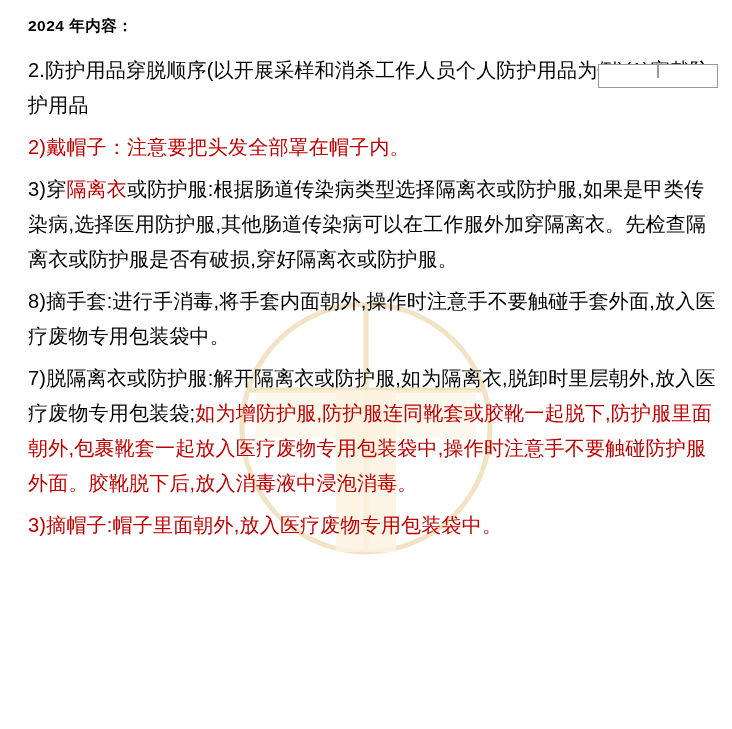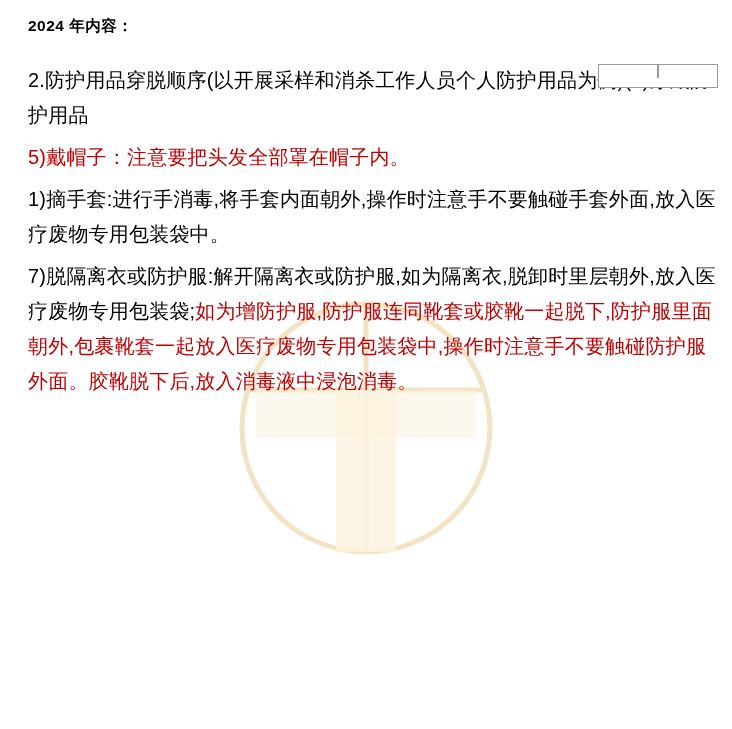--- a/index.html
+++ b/index.html
@@ -33,21 +33,21 @@
     position: relative;
     z-index: 1;
     padding: 10px 16px 0 28px;
     box-sizing: border-box;
   }
 
   .title {
     font-weight: bold;
     font-size: 15.5px;
     line-height: 1.5;
-    margin: 4px 0 26px 0;
+    margin: 4px 0 16px 0;
     letter-spacing: 0.5px;
   }
 
   p.line {
     font-size: 20px;
     line-height: 1.75;
     margin: 0 0 7px 0;
     letter-spacing: 0.2px;
     word-break: break-all;
   }
@@ -88,17 +88,19 @@
 <div class="top-artifacts">
   <div class="artifact-box artifact-a"></div>
   <div class="artifact-box artifact-b"></div>
   <div class="artifact-box artifact-c"></div>
 </div>
 
 <div id="page">
   <div class="title">2024 年内容：</div>
   <div id="body-content">
       <p class="line"><span class="black">2.防护用品穿脱顺序(以开展采样和消杀工作人员个人防护用品为例)(1)穿戴防护用品</span></p>
-      <p class="line"><span class="red">5)戴帽子：注意要把头发全部罩在帽子内。</span></p>
-      <p class="line"><span class="black">1)摘手套:进行手消毒,将手套内面朝外,操作时注意手不要触碰手套外面,放入医疗废物专用包装袋中。</span></p>
+      <p class="line"><span class="red">2)戴帽子：注意要把头发全部罩在帽子内。</span></p>
+      <p class="line"><span class="black">3)穿</span><span class="red">隔离衣</span><span class="black">或防护服:根据肠道传染病类型选择隔离衣或防护服,如果是甲类传染病,选择医用防护服,其他肠道传染病可以在工作服外加穿隔离衣。先检查隔离衣或防护服是否有破损,穿好隔离衣或防护服。</span></p>
+      <p class="line"><span class="black">8)摘手套:进行手消毒,将手套内面朝外,操作时注意手不要触碰手套外面,放入医疗废物专用包装袋中。</span></p>
       <p class="line"><span class="black">7)脱隔离衣或防护服:解开隔离衣或防护服,如为隔离衣,脱卸时里层朝外,放入医疗废物专用包装袋;</span><span class="red">如为增防护服,防护服连同靴套或胶靴一起脱下,防护服里面朝外,包裹靴套一起放入医疗废物专用包装袋中,操作时注意手不要触碰防护服外面。胶靴脱下后,放入消毒液中浸泡消毒。</span></p>
+      <p class="line"><span class="red">3)摘帽子:帽子里面朝外,放入医疗废物专用包装袋中。</span></p>
     </div>
 </div>
 
 </body></html>

